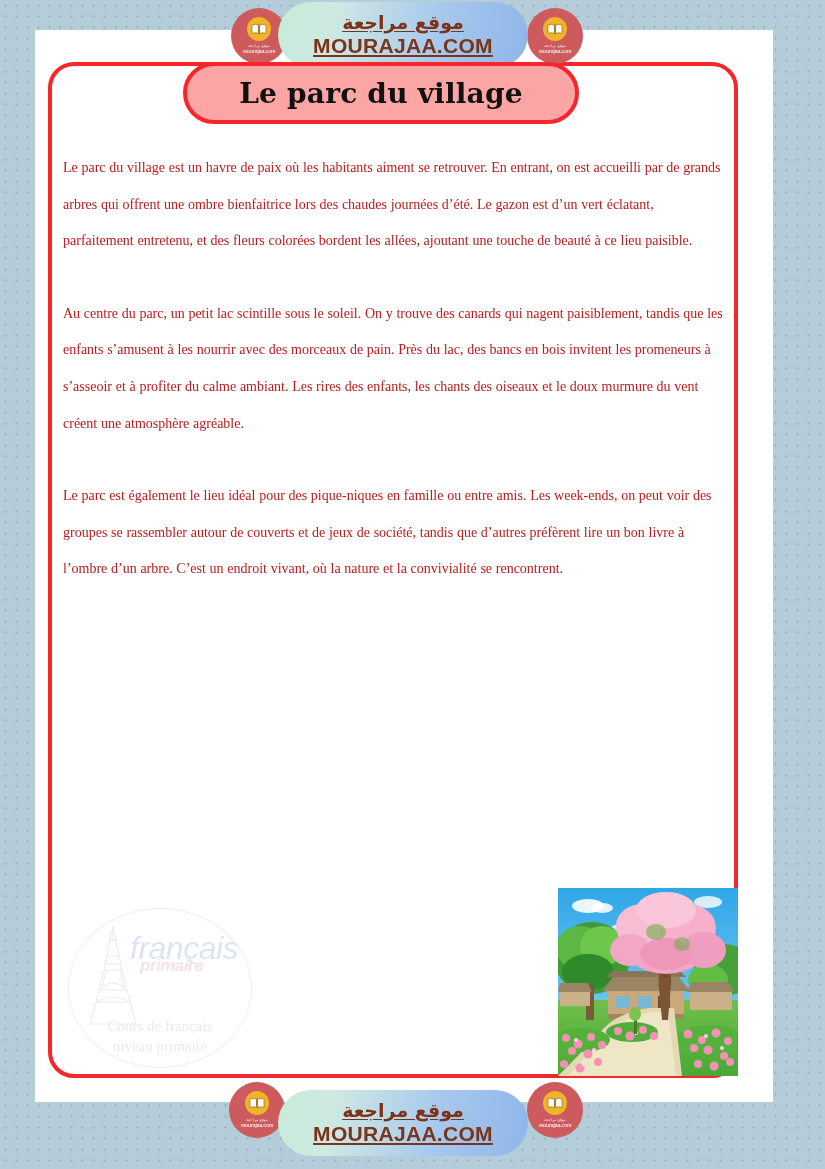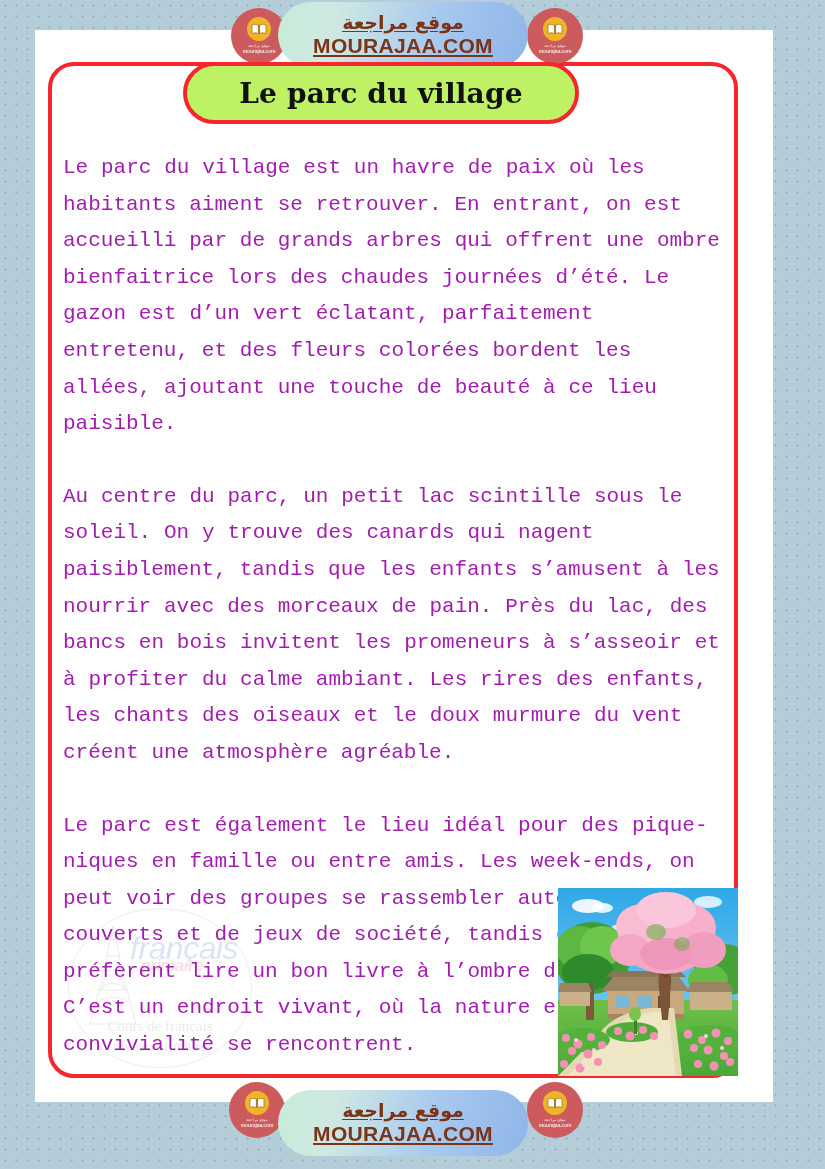--- a/index.html
+++ b/index.html
@@ -124,21 +124,21 @@
   .logo-f-right { top: 1082px; left: 527px; }
 
   
   .title-pill {
     position: absolute;
     left: 183px;
     top: 62px;
     width: 396px;
     height: 62px;
     box-sizing: border-box;
-    background: #bef264;
+    background: #fca5a5;
     border: 4px solid #f5262c;
     border-radius: 34px;
     display: flex;
     align-items: center;
     justify-content: center;
     z-index: 7;
   }
   .title-text {
     font-family: "DejaVu Serif", serif;
     font-size: 28px;
@@ -150,24 +150,24 @@
 
   
   .body-area {
     position: absolute;
     left: 63px;
     top: 150px;
     width: 662px;
     z-index: 3;
   }
   .para {
-    font-family: Liberation Mono, monospace;
-    font-size: 21px;
+    font-family: Liberation Serif, serif;
+    font-size: 14px;
     line-height: 36.6px;
-    color: #a21caf;
+    color: #b91c1c;
     margin: 0 0 36px 0;
     text-align: left;
     word-spacing: 0.2px;
   }
   .para:last-child { margin-bottom: 1px; }
 
   
   .watermark {
     position: absolute;
     left: 68px;

